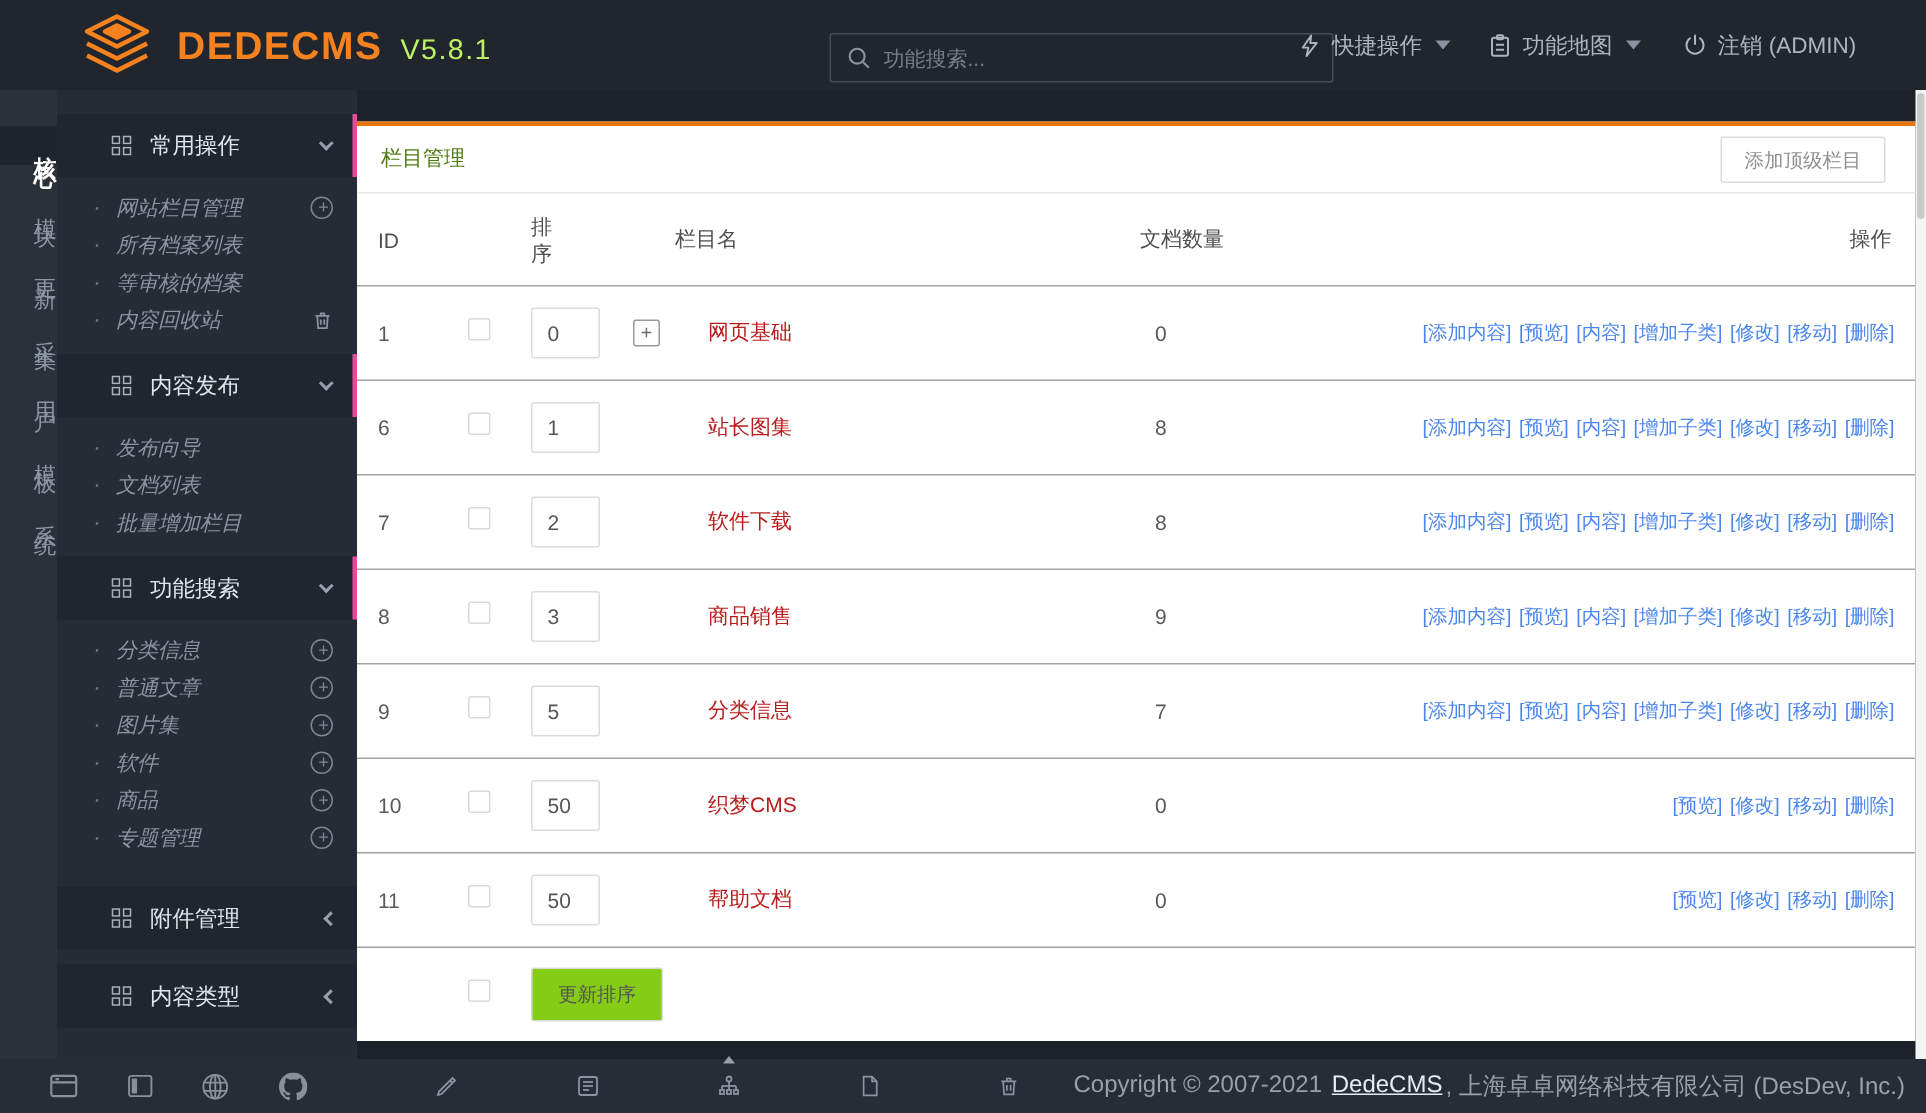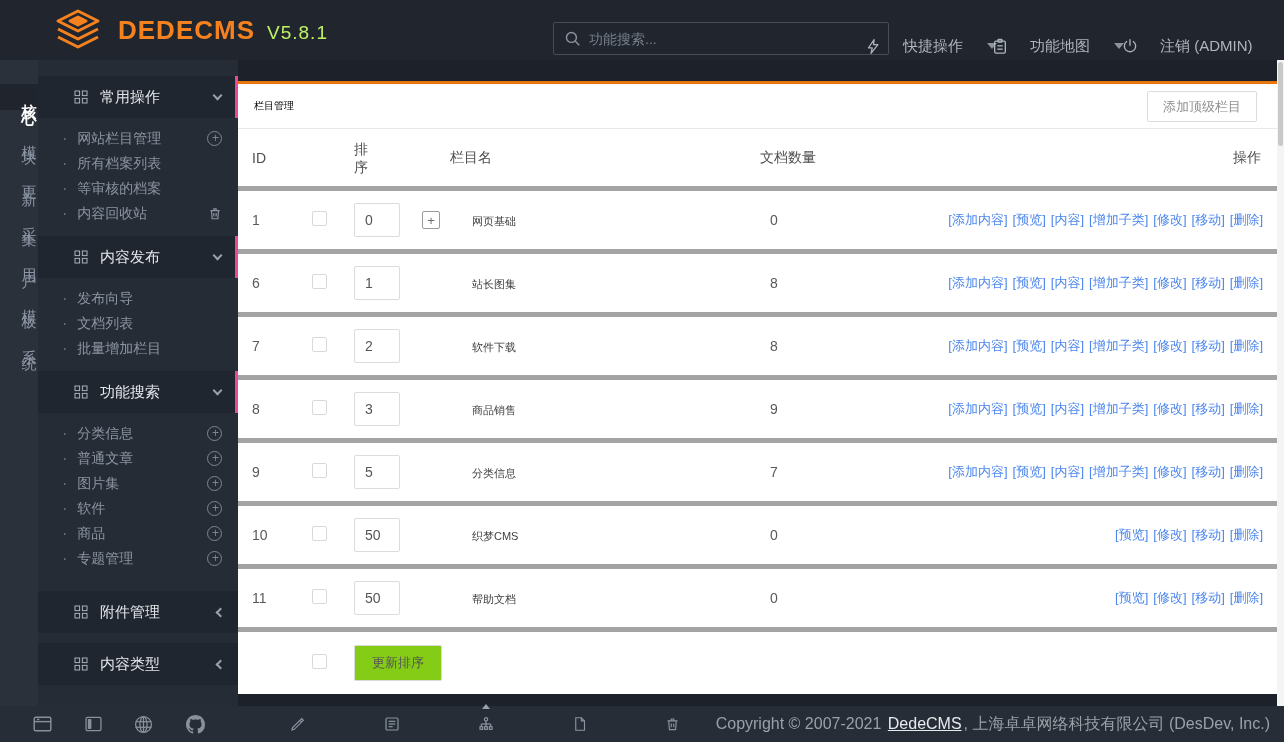--- a/index.html
+++ b/index.html
@@ -12,21 +12,21 @@
   .logo-wrap { position:absolute; left:52px; top:9px; display:flex; align-items:center; gap:14px; }
   .logo-icon { width:52px; height:42px; }
   .logo-text { font-size:26px; font-weight:bold; color:#f6821f; letter-spacing:1px; }
   .logo-ver { font-size:19px; color:#bef264; margin-left:12px; font-weight:normal; }
   .searchbox { position:absolute; left:553px; top:22px; width:336px; height:33px;
     border:1px solid #454d5a; border-radius:2px; display:flex; align-items:center; padding:0 10px; gap:8px; }
   .searchbox svg { flex:0 0 auto; }
   .searchbox input { background:transparent; border:none; outline:none; color:#8b93a0;
     font-size:14px; width:220px; font-family:"Liberation Sans",sans-serif; }
   .searchbox input::placeholder { color:#767e8b; }
-  .topmenu-item { position:absolute; top:16px; height:60px; display:flex; align-items:center; gap:22px;
+  .topmenu-item { position:absolute; top:0; height:60px; display:flex; align-items:center; gap:7px;
     color:#aeb4bd; font-size:15px; cursor:pointer;text-align:right; }
   .caret-down { width:0; height:0; border-left:5px solid transparent; border-right:5px solid transparent;
     border-top:6px solid #8b93a0; margin-left:2px; }
 
   
   .rail { position:absolute; left:0; top:60px; width:38px; height:646px; background:#2b313b;
     display:flex; flex-direction:column; align-items:center; padding-top:24px; gap:15px; }
   .rail-tab { writing-mode:vertical-rl; text-orientation:upright; letter-spacing:5px;
     font-size:15px; color:#8d96a5; cursor:pointer; padding:8px 0; width:38px; text-align:center; }
   .rail-tab.active { color:#ffffff; font-weight:bold; background:#20252d; }
@@ -35,57 +35,57 @@
   .sidebar { position:absolute; left:38px; top:60px; width:200px; height:646px;
     background:#262c35; overflow:hidden; padding-top:16px; }
   .sec-head { height:42px; display:flex; align-items:center; padding:0 14px 0 36px; gap:12px;
     background:#20262f; color:#e3e6ea; font-size:15px; cursor:pointer; position:relative; }
   .sec-head.expanded { border-right:3px solid #ec4899; }
   .sec-head .grid-ic { color:#aab1bc; }
   .sec-head .sec-lbl { flex:1; }
   .chev { width:7px; height:7px; border-right:2px solid #97a0ad; border-bottom:2px solid #97a0ad; display:inline-block; }
   .chev.down { transform:rotate(45deg); margin-top:-3px; }
   .chev.left { transform:rotate(135deg); }
-  .sec-items { padding:8px 0 10px 0; }
+  .sec-items { padding:8px 0 10px 0;font-style:italic; }
   .side-item { height:25px; display:flex; align-items:center; color:#8b94a2; font-size:14px;
     padding:0 16px 0 24px; cursor:pointer; }
   .side-item::before { content:"·"; color:#6d7582; margin-right:10px; font-size:16px; }
   .side-item .lbl { flex:1; }
   .cplus { width:15px; height:15px; border:1px solid #7d8694; border-radius:50%;
     position:relative; display:inline-block; }
   .cplus::before { content:"+"; position:absolute; left:0; top:-1px; width:15px; height:15px;
     text-align:center; line-height:15px; font-size:12px; color:#7d8694; }
   .ticon { color:#8b94a2; display:flex; align-items:center; }
   .sec-gap { height:10px; }
 
   
   .main { position:absolute; left:238px; top:60px; width:1039px; height:646px; background:#1d222a; }
   .card { margin-top:21px; background:#ffffff; border-top:3px solid #e8740c; height:613px; }
   .card-titlebar { height:45px; border-bottom:1px solid #e8e8e8; position:relative;
     display:flex; align-items:center; padding-left:16px; }
-  .card-title { font-size:10px; color:#000000; }
+  .card-title { font-size:14px; color:#4d7c0f; }
   .btn-addtop { position:absolute; right:20px; top:7px; height:31px; padding:0 15px;
     background:#fff; border:1px solid #dcdcdc; border-radius:2px; color:#8f8f8f; font-size:13px;
     cursor:pointer; font-family:"Liberation Sans",sans-serif; }
 
   .tbl-row { display:grid; grid-template-columns:60px 42px 68px 38px 300px 1fr auto;
-    align-items:center; border-bottom:5px solid #a3a3a3; height:63px; padding:0 14px; }
+    align-items:center; border-bottom:1px solid #a3a3a3; height:63px; padding:0 14px; }
   .tbl-row.head { height:62px; color:#4f4f4f; font-size:14px; }
   .th-sort span { display:inline-block; width:16px; line-height:18px; }
   .th-name { grid-column:4 / 6; padding-left:28px; }
   .th-actions { text-align:left; padding-right:2px; }
   .cell-id { color:#595959; font-size:14px; }
   .cbx { width:15px; height:15px; border:1px solid #d9d9d9; border-radius:2px; background:#fff;
     appearance:none; -webkit-appearance:none; cursor:pointer; }
   .sort-input { width:46px; height:34px; border:1px solid #dcdcdc; border-radius:2px;
     font-size:14px; color:#555; padding-left:10px; font-family:"Liberation Sans",sans-serif; outline:none; }
   .expand-btn { width:18px; height:18px; border:1px solid #9a9a9a; border-radius:2px; background:#fff;
     color:#6a6a6a; font-size:13px; line-height:15px; text-align:center; cursor:pointer; padding:0; }
   .cell-name { padding-left:12px; }
-  .cell-name a { color:#404040; text-decoration:none; font-size:11px; cursor:pointer; }
+  .cell-name a { color:#b91c1c; text-decoration:none; font-size:14px; cursor:pointer; }
   .cell-docs { color:#595959; font-size:14px; padding-left:10px; }
   .cell-actions { display:flex; justify-content:flex-end; gap:5px; font-size:13px; white-space:nowrap; }
   .cell-actions a { color:#4b86ee; text-decoration:none; cursor:pointer; }
   .cell-actions a:empty { display:none; }
   .update-row { display:grid; grid-template-columns:60px 42px auto; align-items:center;
     height:62px; padding:0 14px; }
   .btn-update { grid-column:3; justify-self:start; height:36px; padding:0 17px; background:#84cc16;
     border:1px solid #d9d9d9; border-radius:2px; color:#555; font-size:13px; cursor:pointer;
     font-family:"Liberation Sans",sans-serif; }
 

